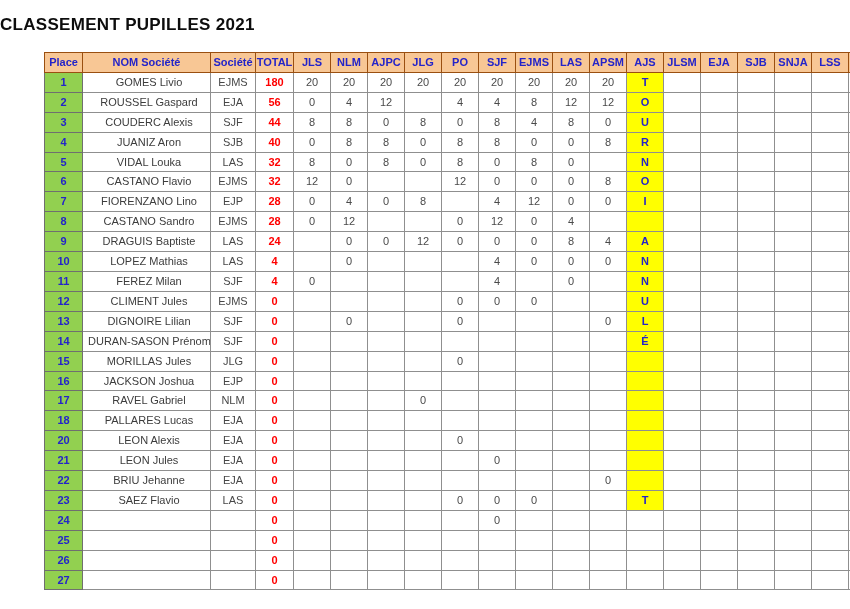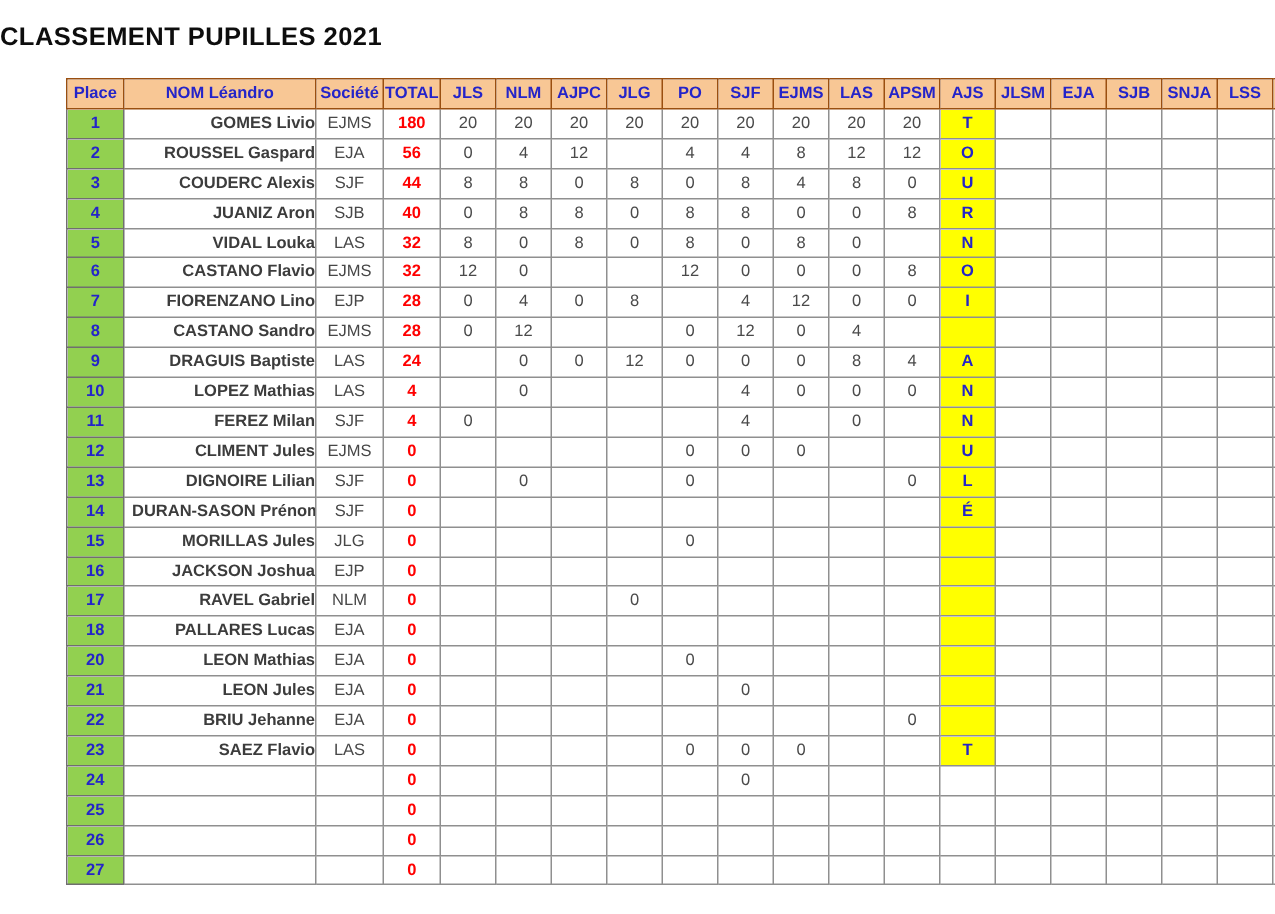--- a/index.html
+++ b/index.html
@@ -39,21 +39,21 @@
     font-weight: bold;
     height: 19px;
     border-color: var(--header-border, #9A4F10);
   }
   td.place {
     background: var(--place-bg, #92D050);
     color: var(--blue, #2424C9);
     font-weight: bold;
     border-color: #6f6f6f;
   }
-  td.name { text-align: right; padding-left: 5px; color: #3c3c3c; font-weight: bold; }
+  td.name { text-align: center; padding-left: 5px; color: #3c3c3c; }
   td.club  { color: #474747; }
   td.score { color: #4a4a4a; }
   td.total { color: var(--red, #FF0000); font-weight: bold; }
   td.ajs-yellow {
     background: var(--ajs-bg, #FFFF00);
     color: var(--blue, #2424C9);
     font-weight: bold;
   }
 </style>
 </head>
@@ -81,21 +81,21 @@
         <col style="width: 37px;">
         <col style="width: 37px;">
         <col style="width: 37px;">
         <col style="width: 37px;">
         <col style="width: 37px;">
         <col style="width: 37px;">
       </colgroup>
     <thead>
       <tr id="header-row">
           <th>Place</th>
-          <th>NOM Léandro</th>
+          <th>NOM Société</th>
           <th>Société</th>
           <th>TOTAL</th>
           <th>JLS</th>
           <th>NLM</th>
           <th>AJPC</th>
           <th>JLG</th>
           <th>PO</th>
           <th>SJF</th>
           <th>EJMS</th>
           <th>LAS</th>
@@ -501,21 +501,21 @@
           <td class="score ajs-yellow"></td>
           <td class="score"></td>
           <td class="score"></td>
           <td class="score"></td>
           <td class="score"></td>
           <td class="score"></td>
           <td class="score"></td>
         </tr>
         <tr>
           <td class="place">20</td>
-          <td class="name">LEON Mathias</td>
+          <td class="name">LEON Alexis</td>
           <td class="club">EJA</td>
           <td class="total">0</td>
           <td class="score"></td>
           <td class="score"></td>
           <td class="score"></td>
           <td class="score"></td>
           <td class="score">0</td>
           <td class="score"></td>
           <td class="score"></td>
           <td class="score"></td>

